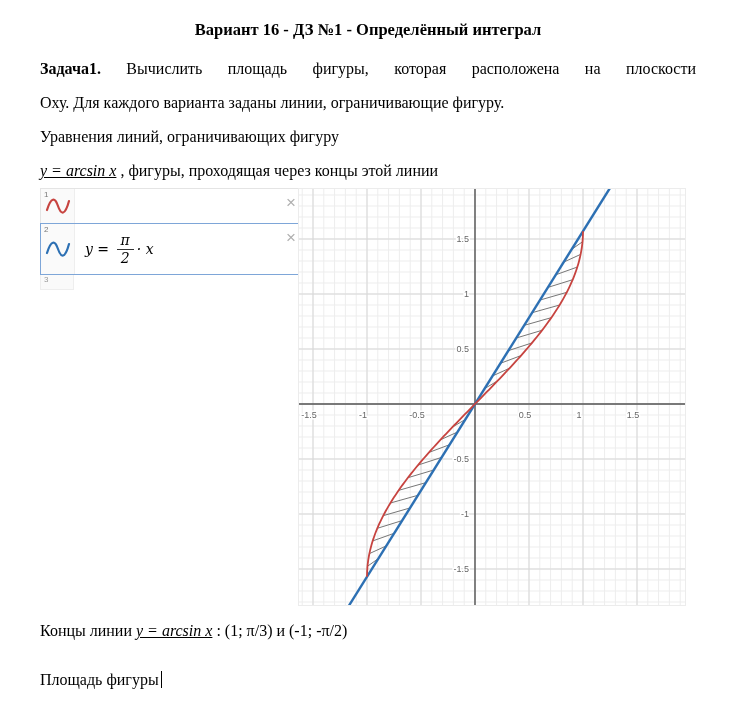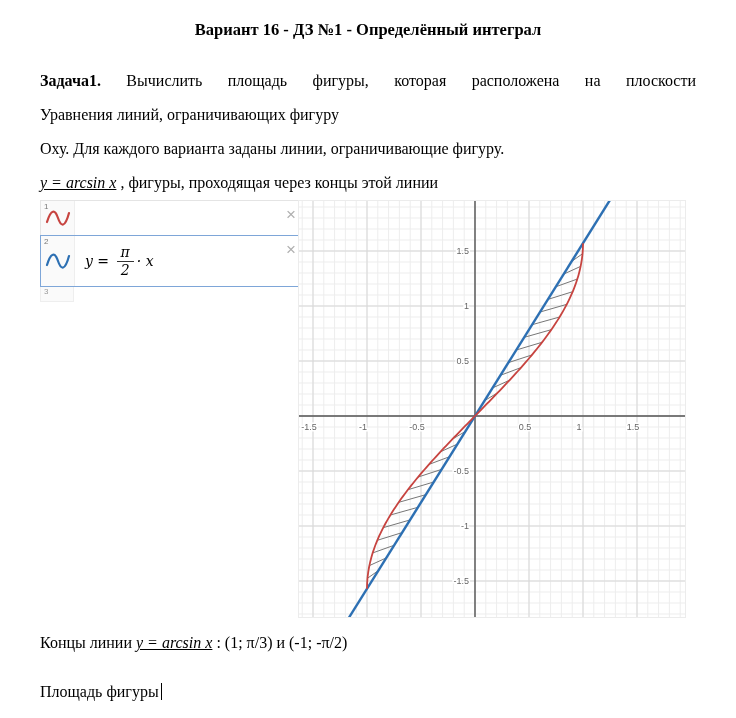--- a/index.html
+++ b/index.html
@@ -2,21 +2,21 @@
 <html><head>
 <meta charset="utf-8">
 <style>
   * { margin:0; padding:0; box-sizing:border-box; }
   body { background:#fff; }
   .page {
     width:736px; height:718px; background:#ffffff; overflow:hidden;
     font-family:"Liberation Serif", serif; font-size:16px; color:#000;
     padding:20px 40px 0 40px; position:relative;
   }
-  .doc-title { text-align:center; font-weight:bold; font-size:16.5px; margin-bottom:24px; }
+  .doc-title { text-align:center; font-weight:bold; font-size:16.5px; margin-bottom:12px; }
   .para { line-height:34px; }
   .j-line { text-align:justify; text-align-last:justify; }
   .solution-heading { text-align:center; font-weight:bold; margin:0 0 4px 0; line-height:30px; }
   
   .desmos { position:relative; height:420px; }
   .expr-panel { position:absolute; left:0; top:2; width:264px; background:#fff;
                 font-family:"DejaVu Serif", serif; font-size:14px; }
   .expr-row { position:relative; display:flex; align-items:center; background:#fff;
               border:1px solid #e4e4e4; }
   .expr-row.selected { border:1.5px solid #7ea6d8; }
@@ -48,23 +48,23 @@
 </style>
 </head>
 <body>
 
 <div class="page">
 
   <div class="doc-title">Вариант 16 - ДЗ №1 - Определённый интеграл</div>
 
   <div class="para j-line"><b>Задача1.</b><span> Вычислить площадь фигуры, которая расположена на плоскости</span></div>
 
+  <div class="para">Оху. Для каждого варианта заданы линии, ограничивающие фигуру.</div>
+
   <div class="para">Уравнения линий, ограничивающих фигуру</div>
-
-  <div class="para">Оху. Для каждого варианта заданы линии, ограничивающие фигуру.</div>
 
   <div class="para"><i>y = arcsin x</i><span> , фигуры, проходящая через концы этой линии</span></div>
 
 
   <div class="desmos">
 
     <div class="expr-panel">
 
       <div class="expr-row" style="height:36px;">
         <div class="expr-gutter">

